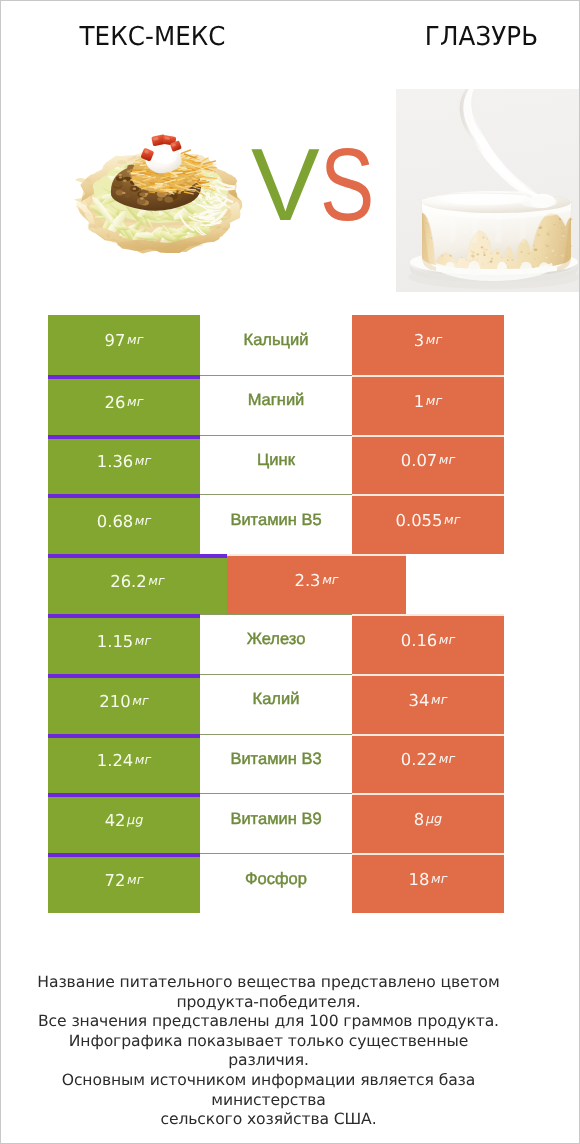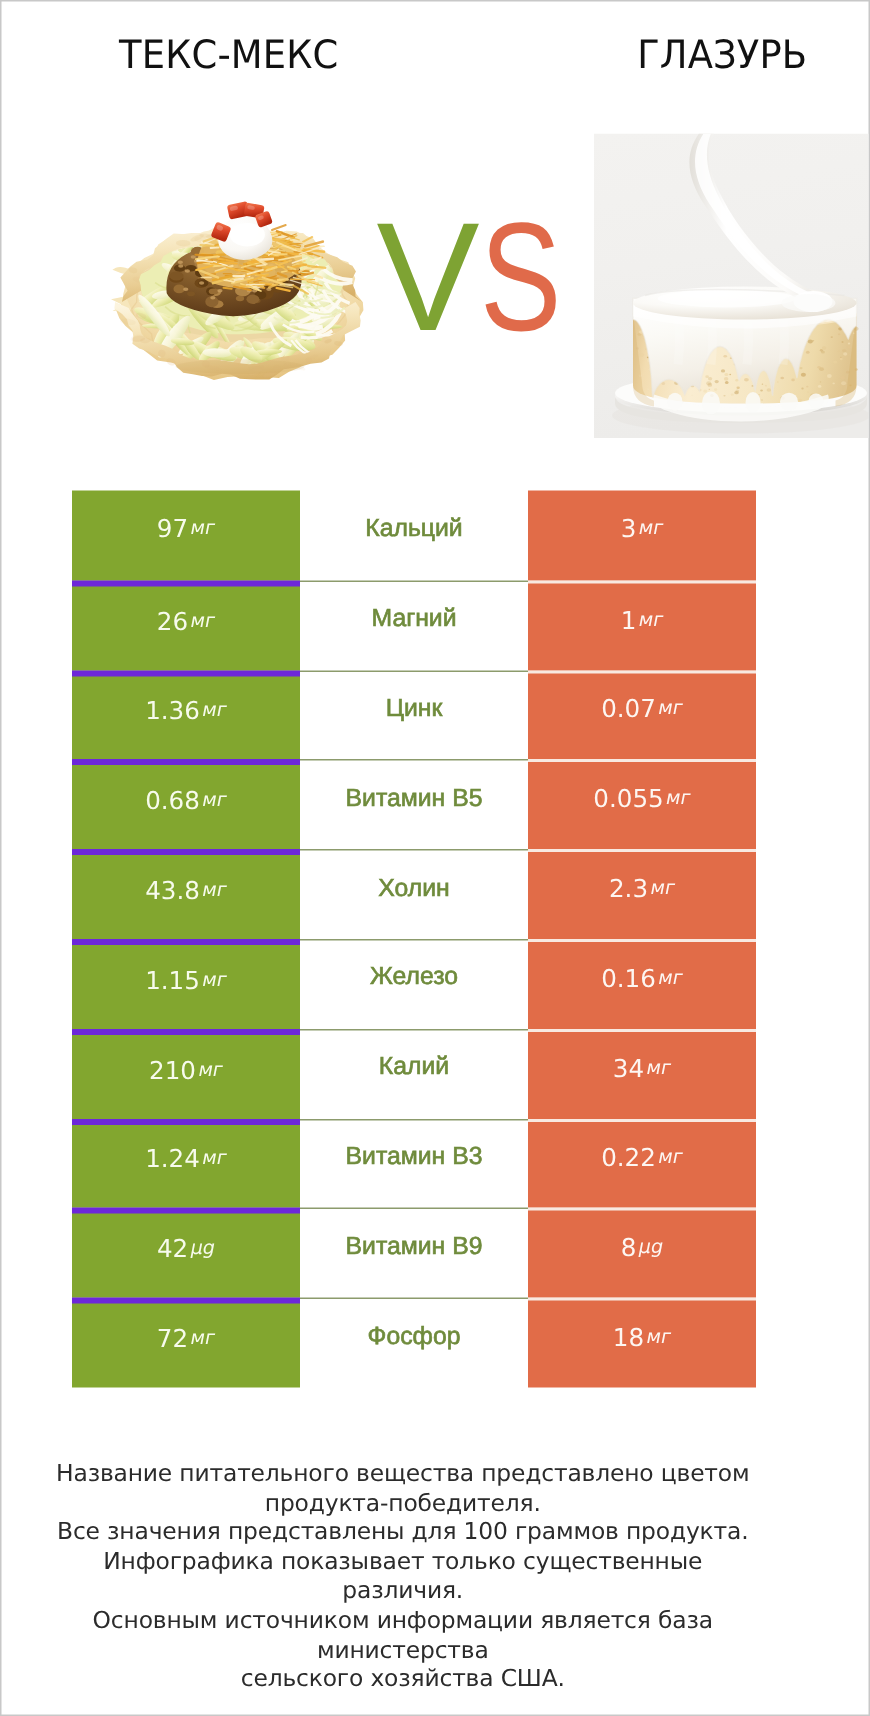--- a/index.html
+++ b/index.html
@@ -20,21 +20,21 @@
   .hero{position:absolute;left:0;top:60px;width:580px;height:245px;}
   .img-left{position:absolute;left:47px;top:73px;width:172px;height:125px;}
   .img-right{position:absolute;left:369px;top:28px;width:191px;height:203px;}
   .vs{position:absolute;left:224px;top:72px;width:150px;height:100px;}
   .vs span{font-family:"Liberation Sans",sans-serif;font-size:103px;line-height:103px;
            font-weight:normal;}
   .vs .v{color:#7ea333;}
   .vs .s{color:#e06a4a;display:inline-block;transform:scaleX(0.79);transform-origin:left center;}
 
   
-  .tbl{position:absolute;left:21px;top:326px;width:456px;}
+  .tbl{position:absolute;left:21px;top:314px;width:456px;}
   .row{display:flex;height:59.8px;}
   .cell{display:flex;align-items:center;justify-content:center;box-sizing:border-box;padding-bottom:9px;}
   .c-left{width:179px;background:#82a62f;color:#f7fbec;}
   .c-mid{width:179px;background:#ffffff;color:#6f8b3c;font-weight:normal;font-size:16.5px;
          font-family:"Liberation Sans",sans-serif;-webkit-text-stroke:0.45px #6f8b3c;}
   .c-right{width:179px;background:#e16c48;color:#fdf6f2;}
   .num{font-size:16.4px;}
   .unit{font-size:12.8px;margin-left:1.6px;font-style:italic;}
   .sep-l{border-top:4px solid #6d28d9;}
   .sep-m{border-top:1.3px solid #8c9b6c;}
@@ -924,25 +924,22 @@
         <div class="cell c-mid sep-m">
           <span>Витамин B5</span>
         </div>
         <div class="cell c-right sep-r">
           <span class="num">0.055</span>
           <span class="unit">мг</span>
         </div>
       </div>
       <div class="row">
         <div class="cell c-left sep-l">
-          <span class="num">43.8</span>
-          <span class="unit">мг</span>
-        </div>
-        <div class="cell c-mid sep-m">
-          <span>Холин</span>
+          <span class="num">26.2</span>
+          <span class="unit">мг</span>
         </div>
         <div class="cell c-right sep-r">
           <span class="num">2.3</span>
           <span class="unit">мг</span>
         </div>
       </div>
       <div class="row">
         <div class="cell c-left sep-l">
           <span class="num">1.15</span>
           <span class="unit">мг</span>

